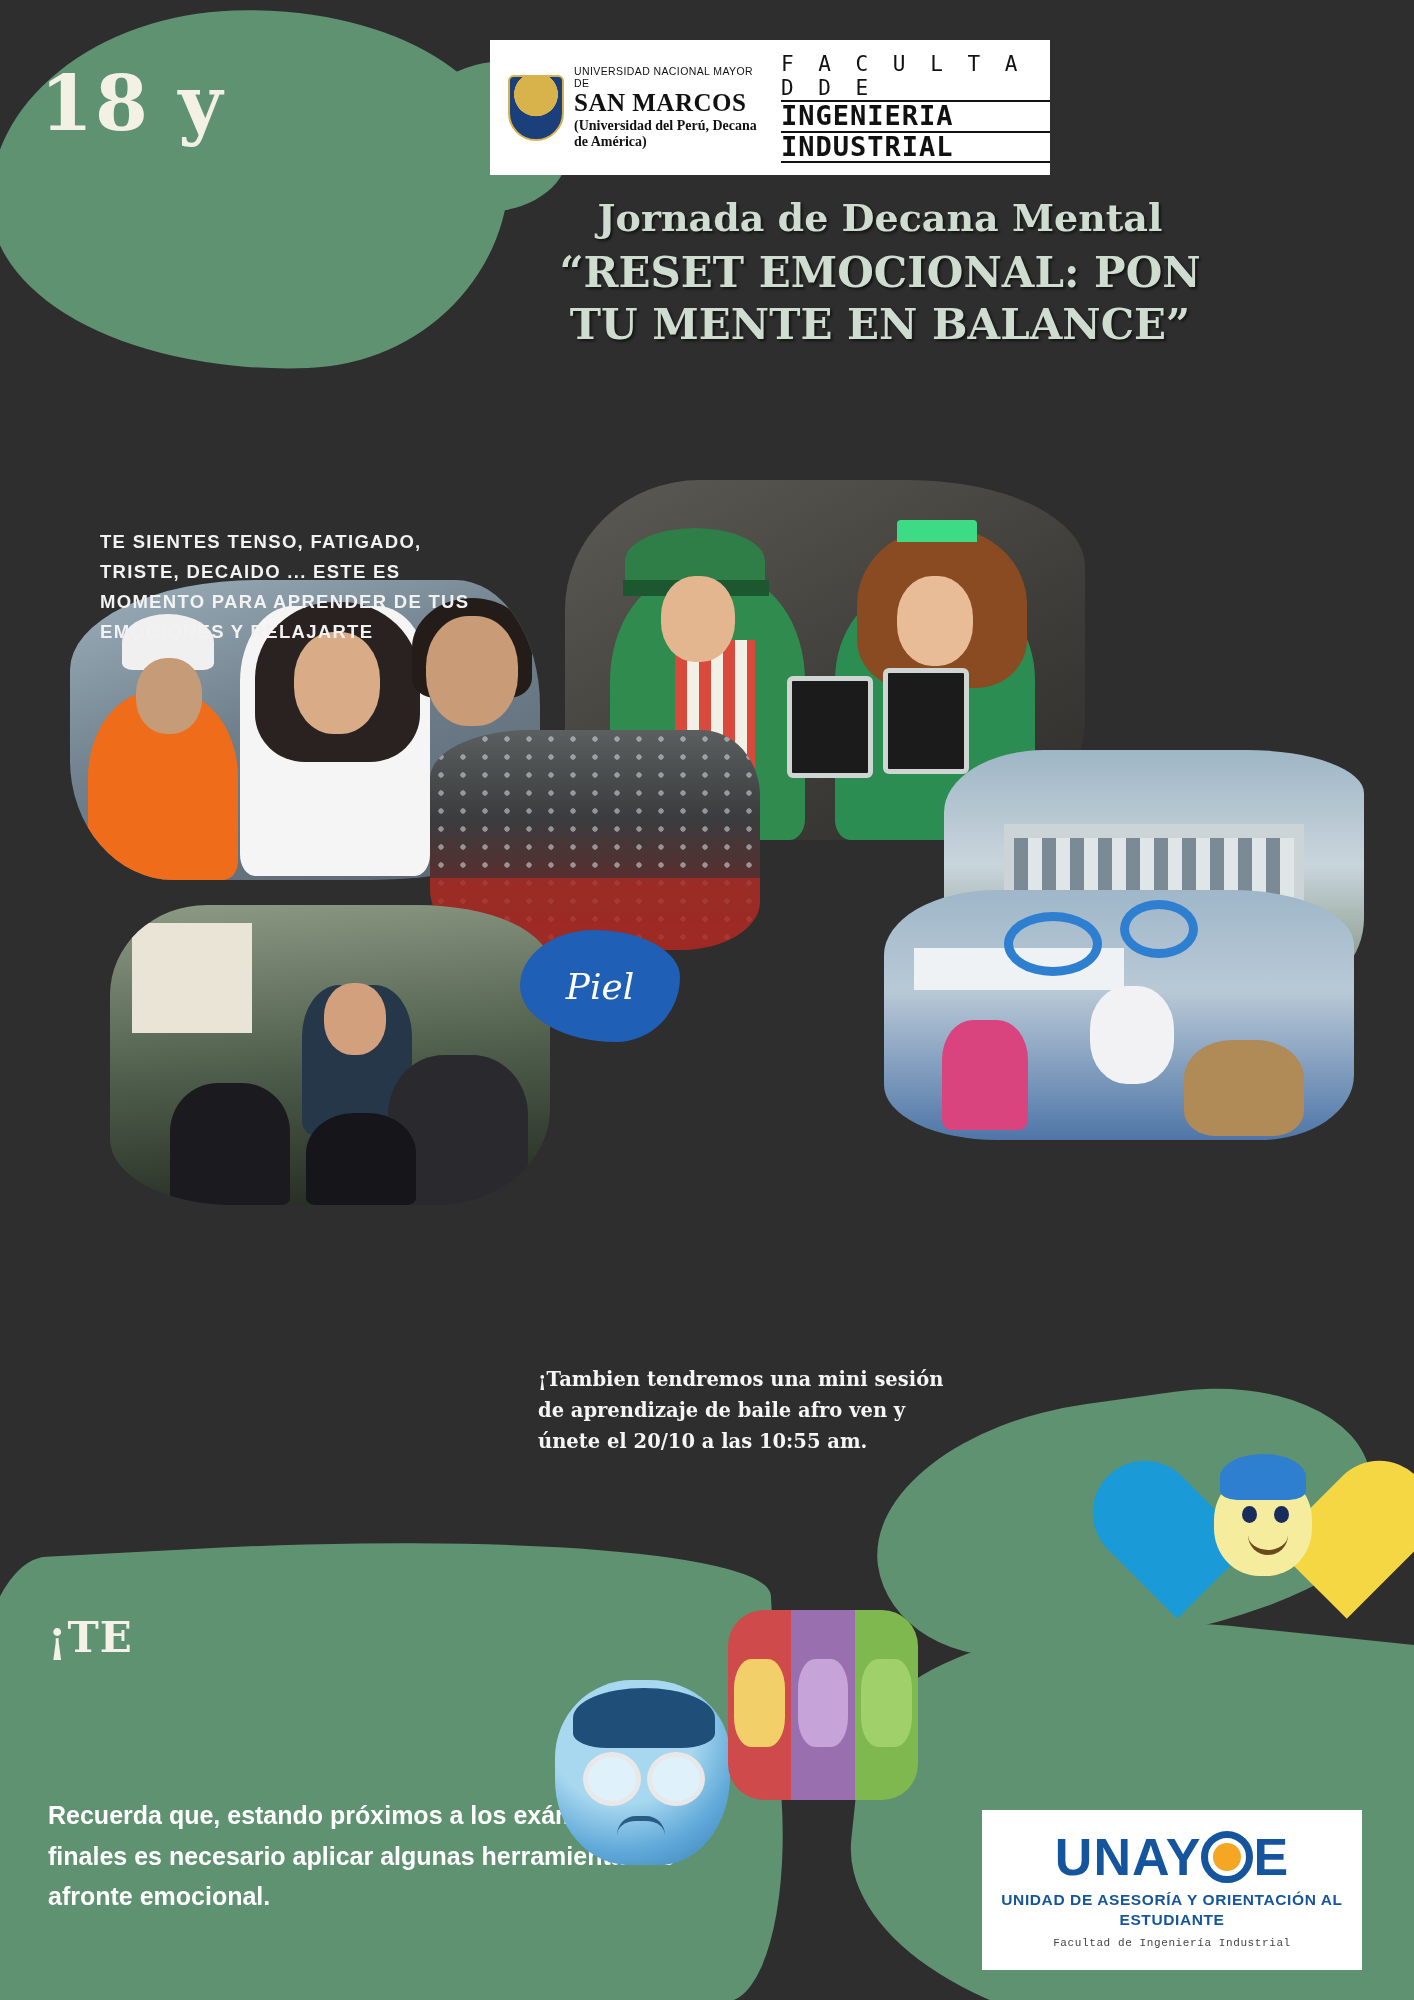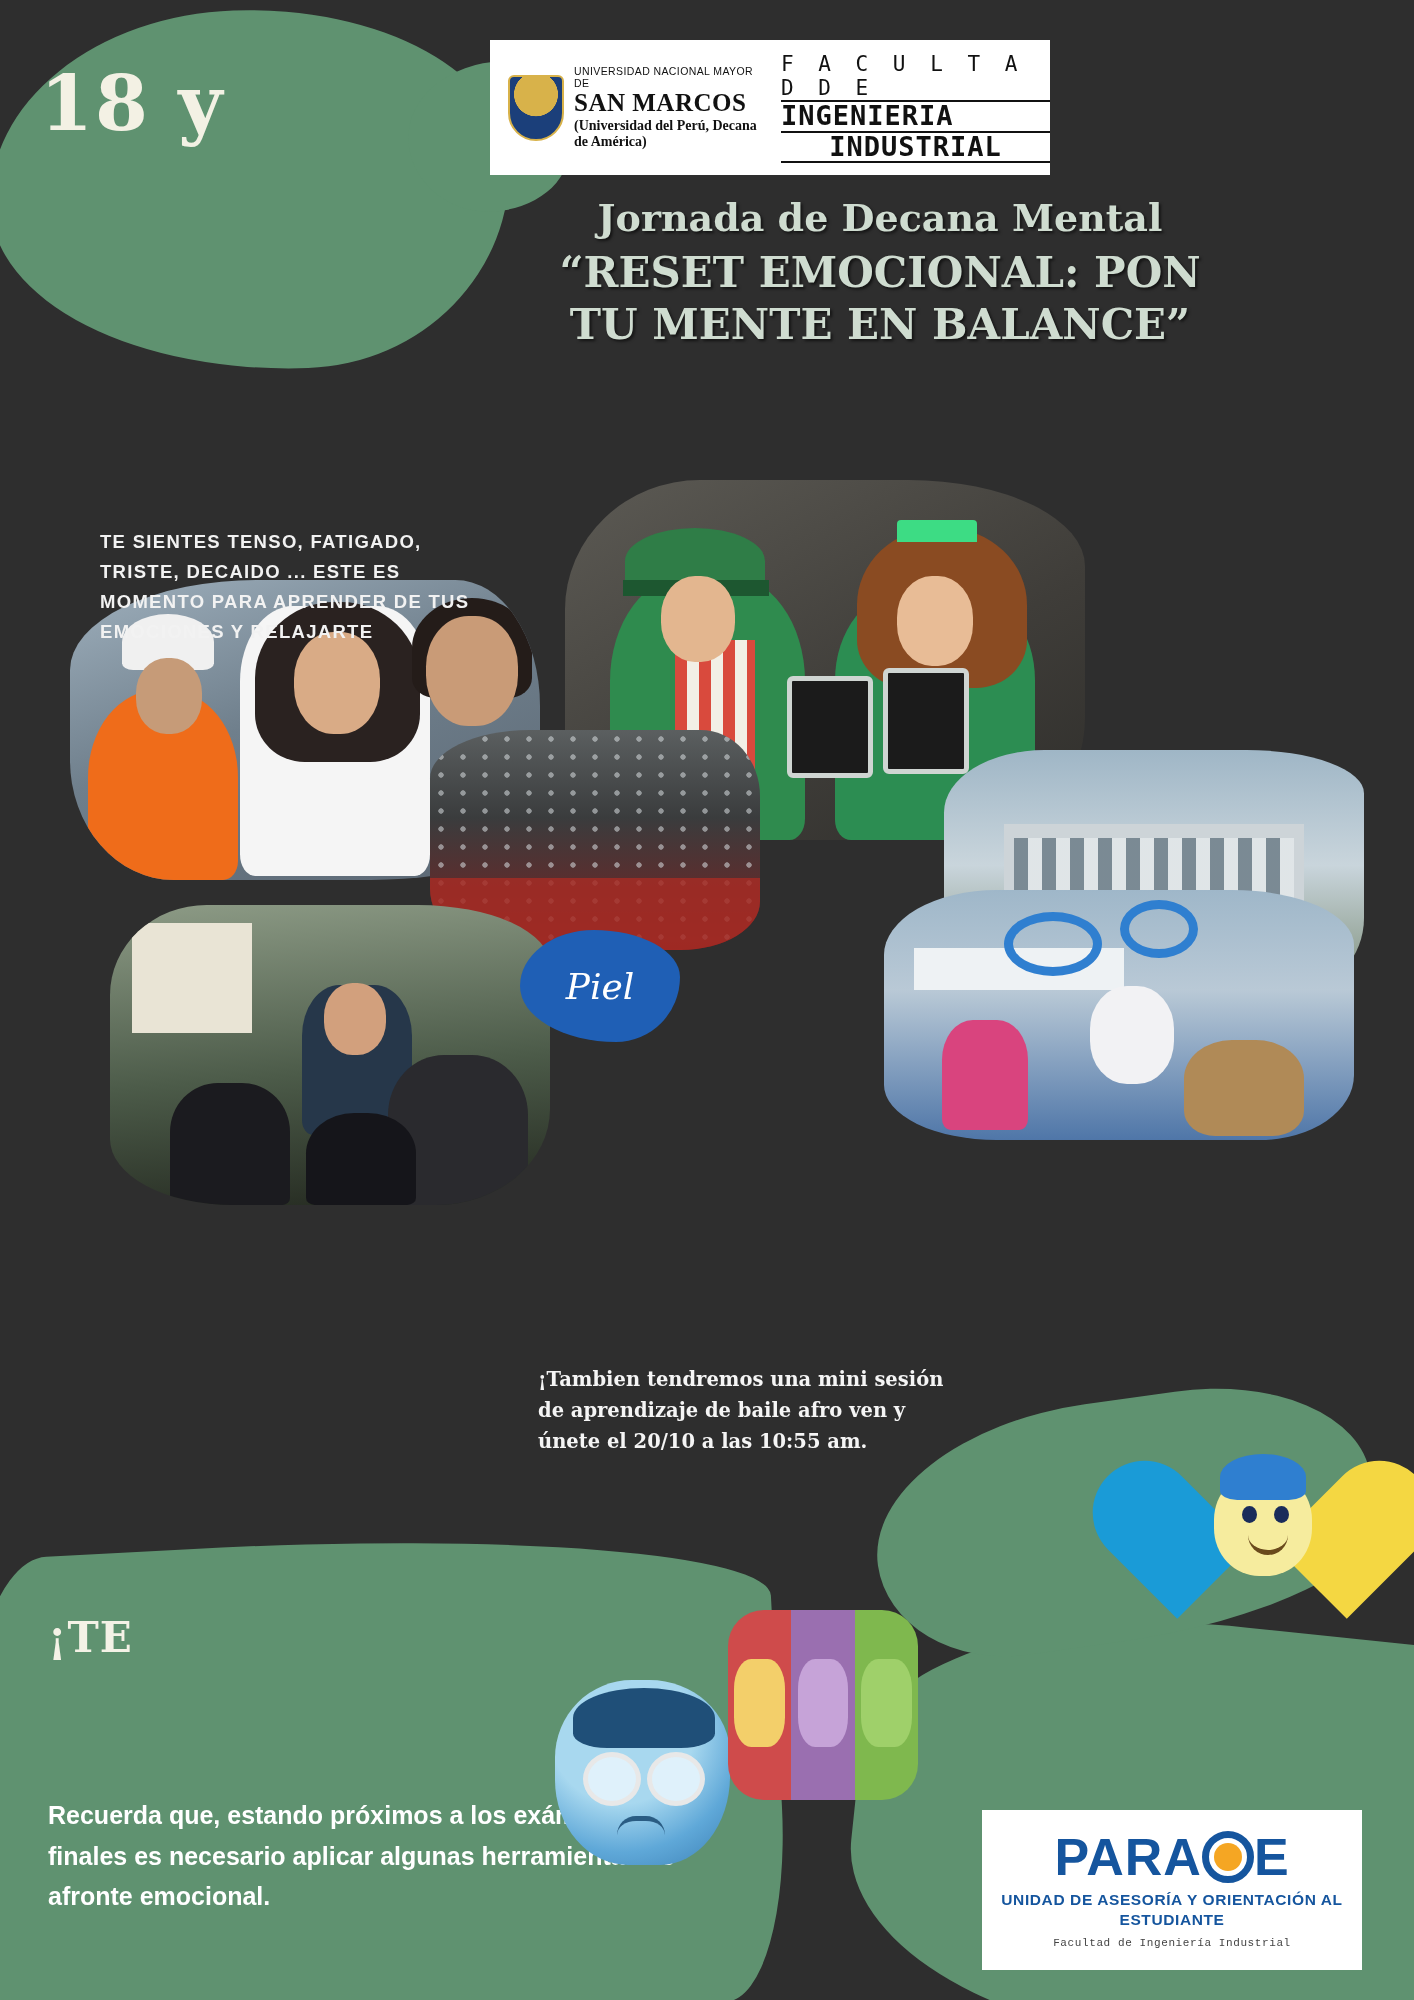--- a/index.html
+++ b/index.html
@@ -79,21 +79,21 @@
   .fii{
     flex:1;border-left:1px solid #fff;color:#111;padding-left:10px;
     font-family:"DejaVu Sans Mono", monospace;
   }
   .fii .f1{font-size:21px;letter-spacing:6px;}
   .fii .f2,.fii .f3{
     font-size:27px;letter-spacing:1px;font-weight:700;
     border-top:2px solid #111;border-bottom:2px solid #111;
     line-height:1.05;
   }
-  .fii .f3{border-top:none;text-align:center;}
+  .fii .f3{border-top:none;}
 
   
   .title{
     position:absolute;left:530px;top:195px;width:700px;
     text-align:center;z-index:5;
     font-family:"DejaVu Serif", serif;font-weight:700;
     color:#cfdcd0;
     text-shadow:2px 2px 3px rgba(0,0,0,.6);
   }
   .title .t1{font-size:38px;line-height:1.22;}
@@ -375,21 +375,21 @@
     <div class="c2">
         <div class="head"></div>
       </div>
     <div class="c3">
         <div class="head"></div>
       </div>
   </div>
 
   <div class="unayoe">
     <div class="big">
-      <span>PARA</span>
+      <span>UNAY</span>
       <span class="o"></span>
       <span>E</span>
     </div>
     <div class="sub">UNIDAD DE ASESORÍA Y ORIENTACIÓN AL ESTUDIANTE</div>
     <div class="fac">Facultad de Ingeniería Industrial</div>
   </div>
 
 </div>
 
 </body></html>

